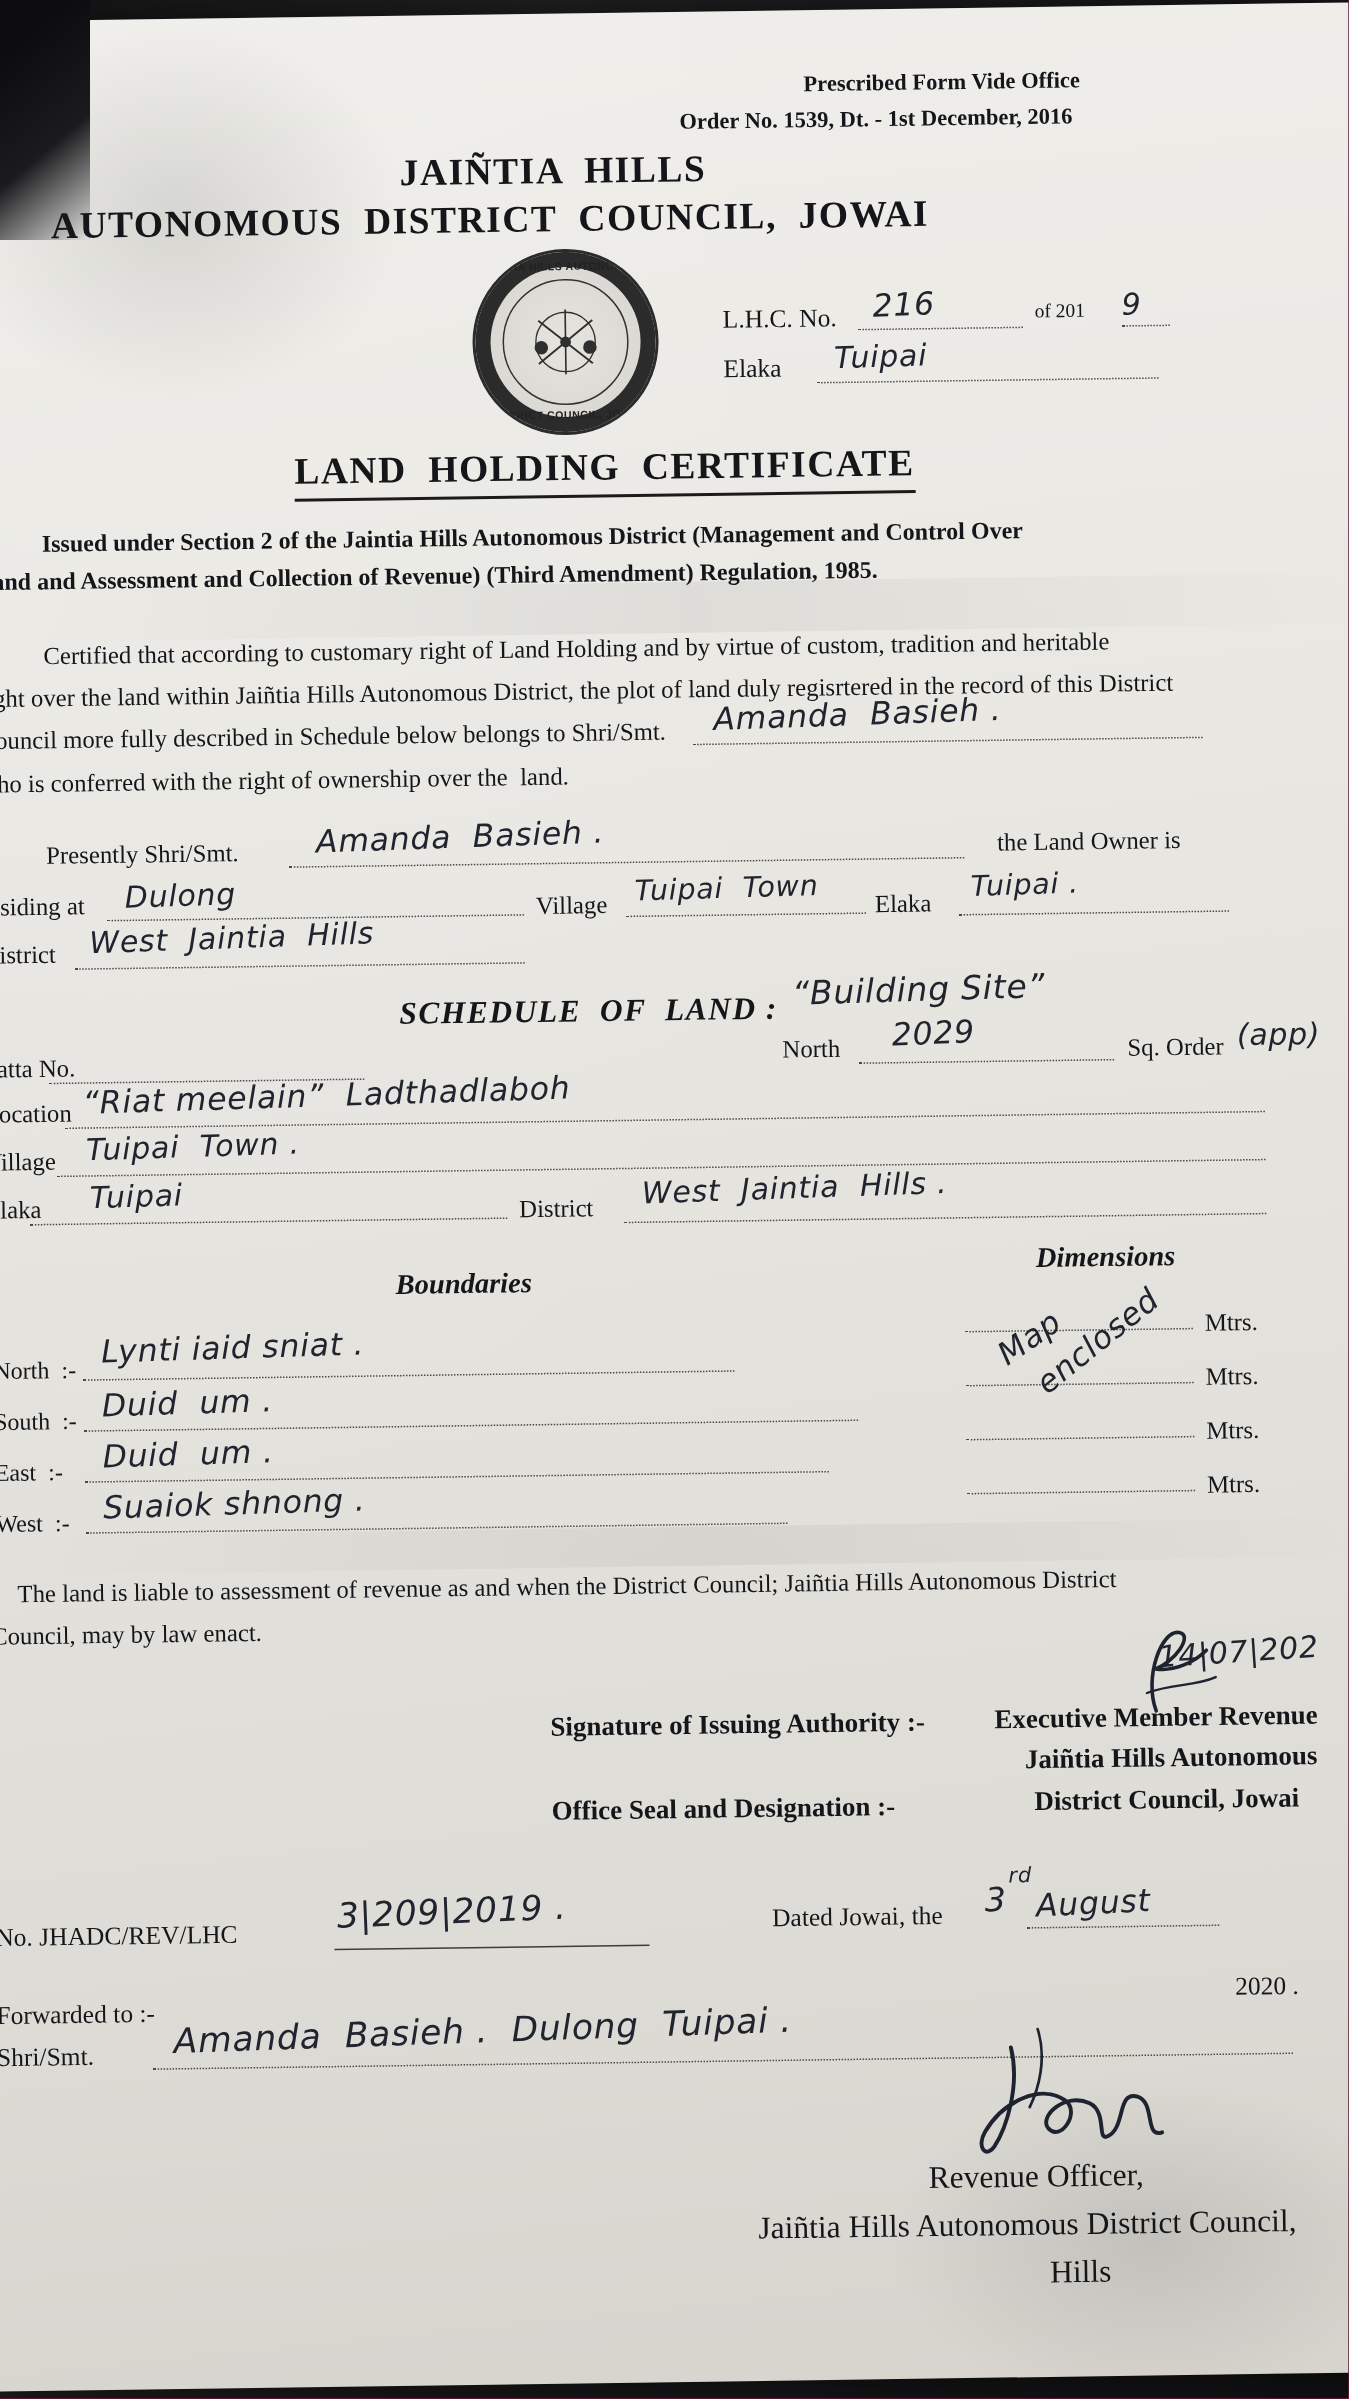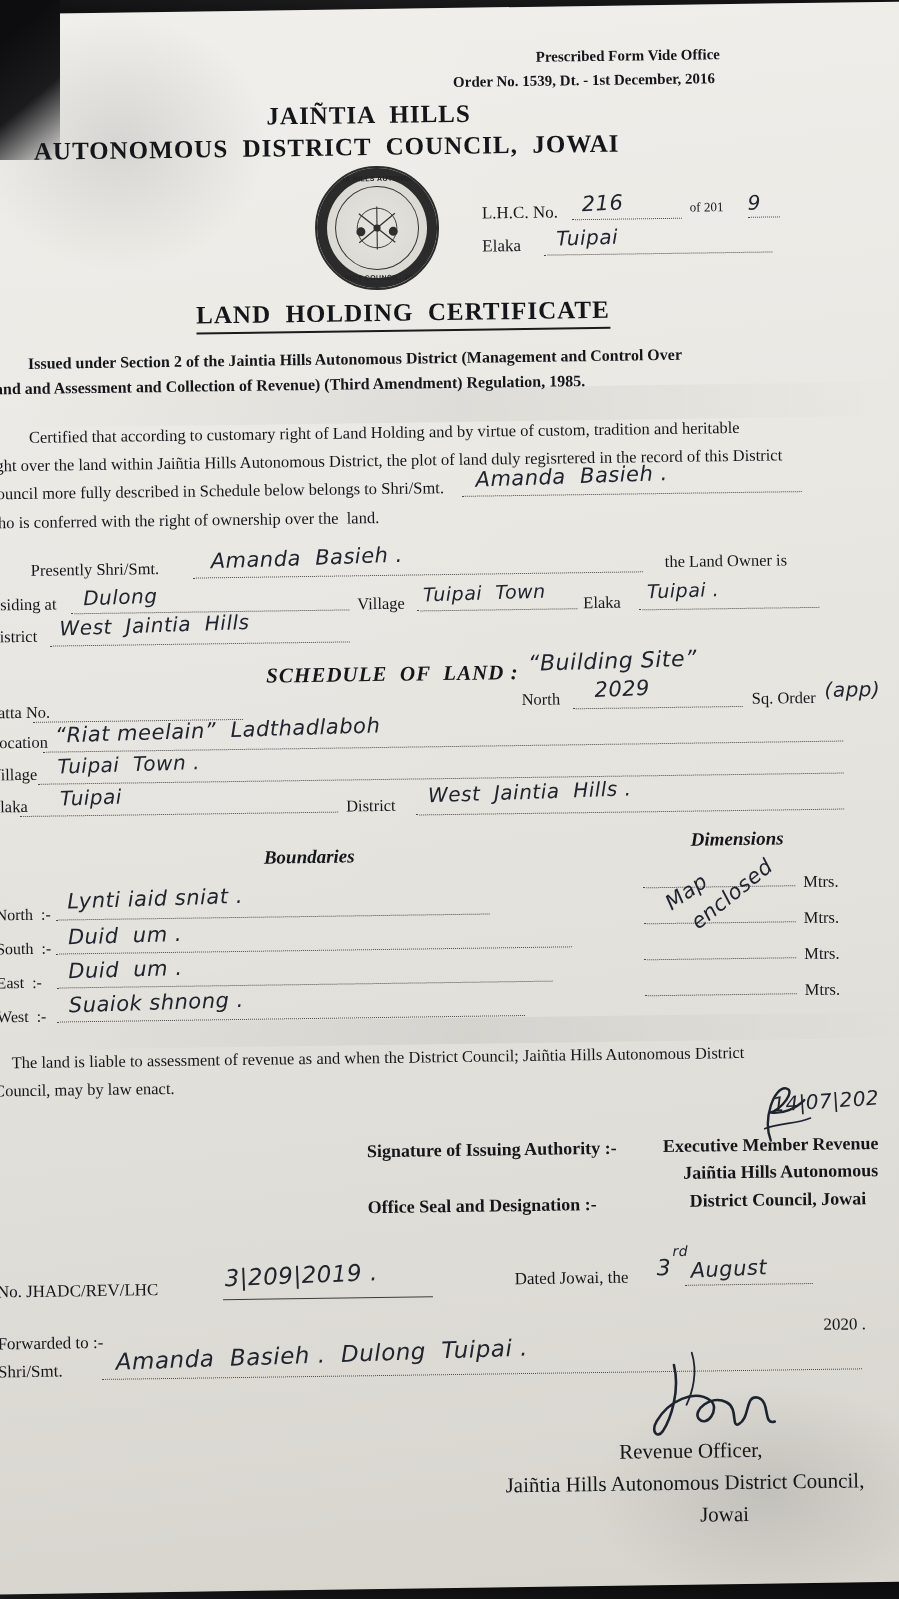--- a/index.html
+++ b/index.html
@@ -299,19 +299,19 @@
       <div class="dots" style="left:116px; top:1366px; width:760px;"></div>
       <div class="t hw" style="left:130px; top:1336px; font-size:23px; transform:rotate(-1.2deg);">Amanda  Basieh .  Dulong  Tuipai .</div>
 
       <svg class="scribble" style="left:648px; top:1340px; width:200px; height:110px;" viewBox="0 0 200 110">
         <path d="M40 20 C 46 46, 36 74, 28 86 C 22 94, 16 86, 22 76 C 34 56, 60 44, 76 56 C 86 64, 72 84, 64 74 C 58 66, 76 50, 92 58 C 104 64, 96 84, 104 80 C 116 74, 110 50, 124 54 C 136 58, 128 82, 140 78" fill="none" stroke="#1d2430" stroke-width="2.6" stroke-linecap="round"></path>
         <path d="M58 8 C 64 28, 58 48, 52 60" fill="none" stroke="#1d2430" stroke-width="1.8" stroke-linecap="round"></path>
       </svg>
 
       <div class="t ser" style="left:632px; top:1434px; font-size:21px;">Revenue Officer,</div>
       <div class="t ser" style="left:518px; top:1466px; font-size:21px;">Jaiñtia Hills Autonomous District Council,</div>
-      <div class="t ser" style="left:712px; top:1498px; font-size:21px;">Jowai</div>
+      <div class="t ser" style="left:712px; top:1498px; font-size:21px;">Hills</div>
 
     </div>
   </div>
 
   <div class="corner-dark"></div>
 </div>
 
 </body></html>

